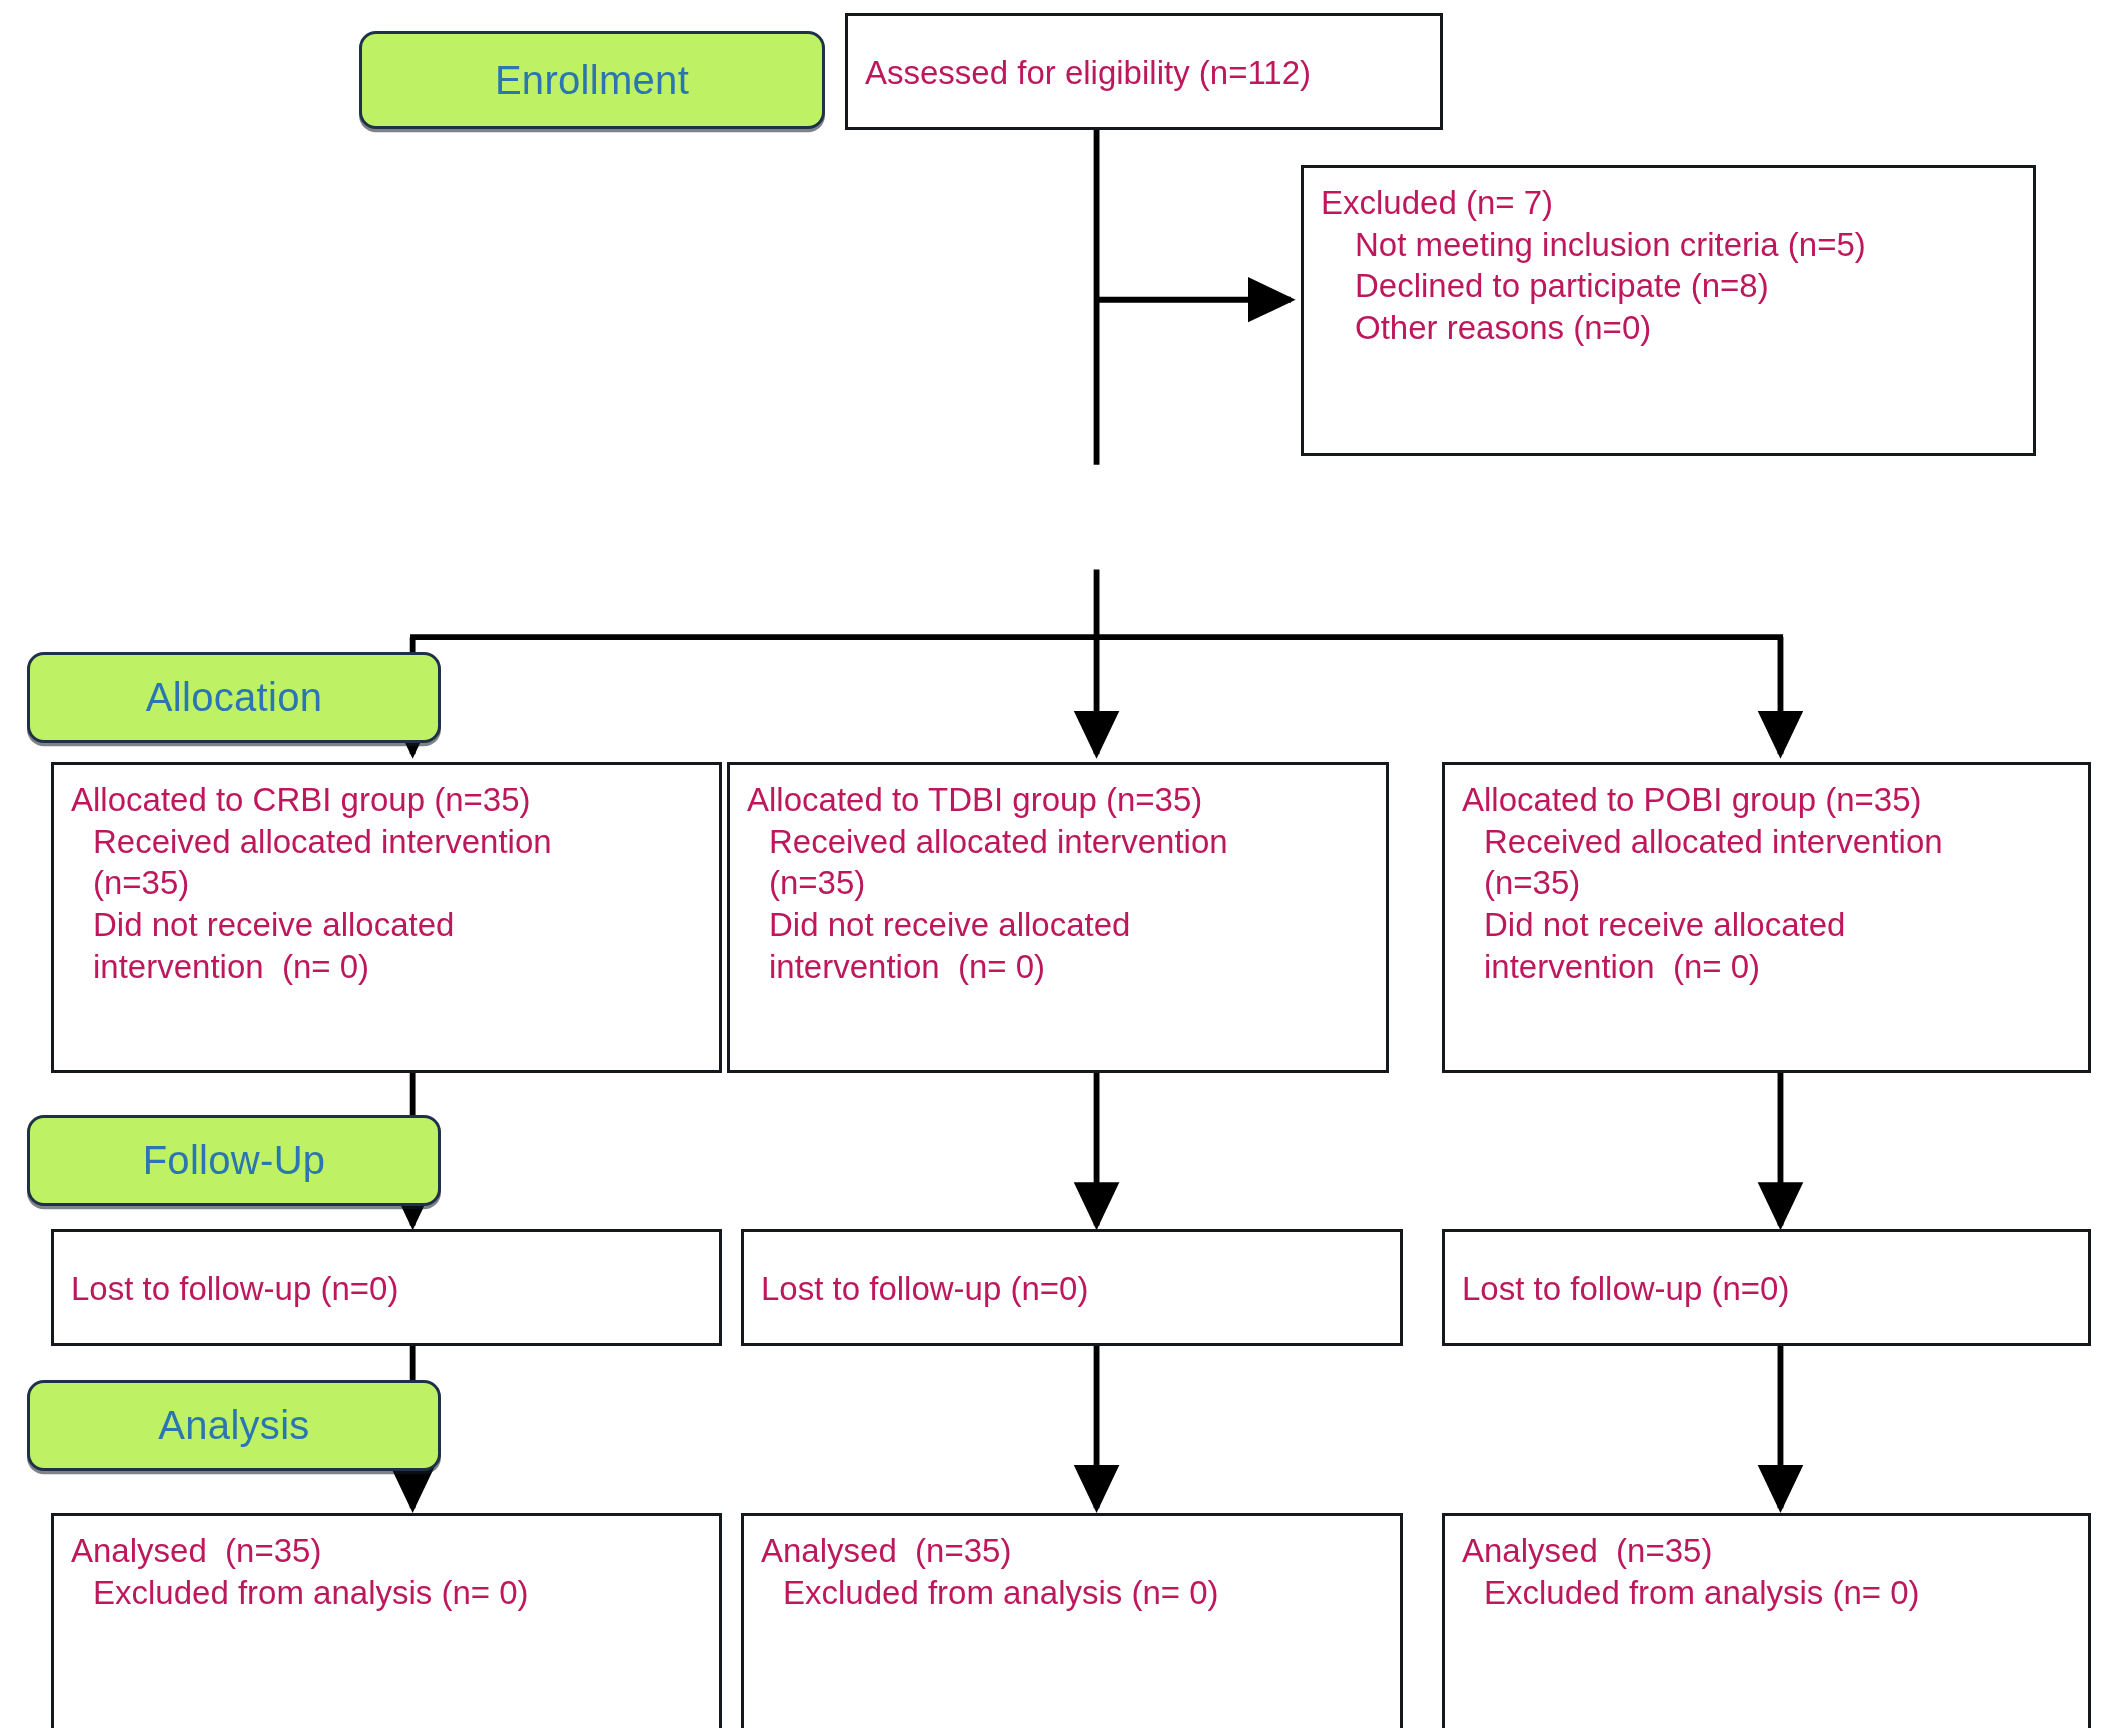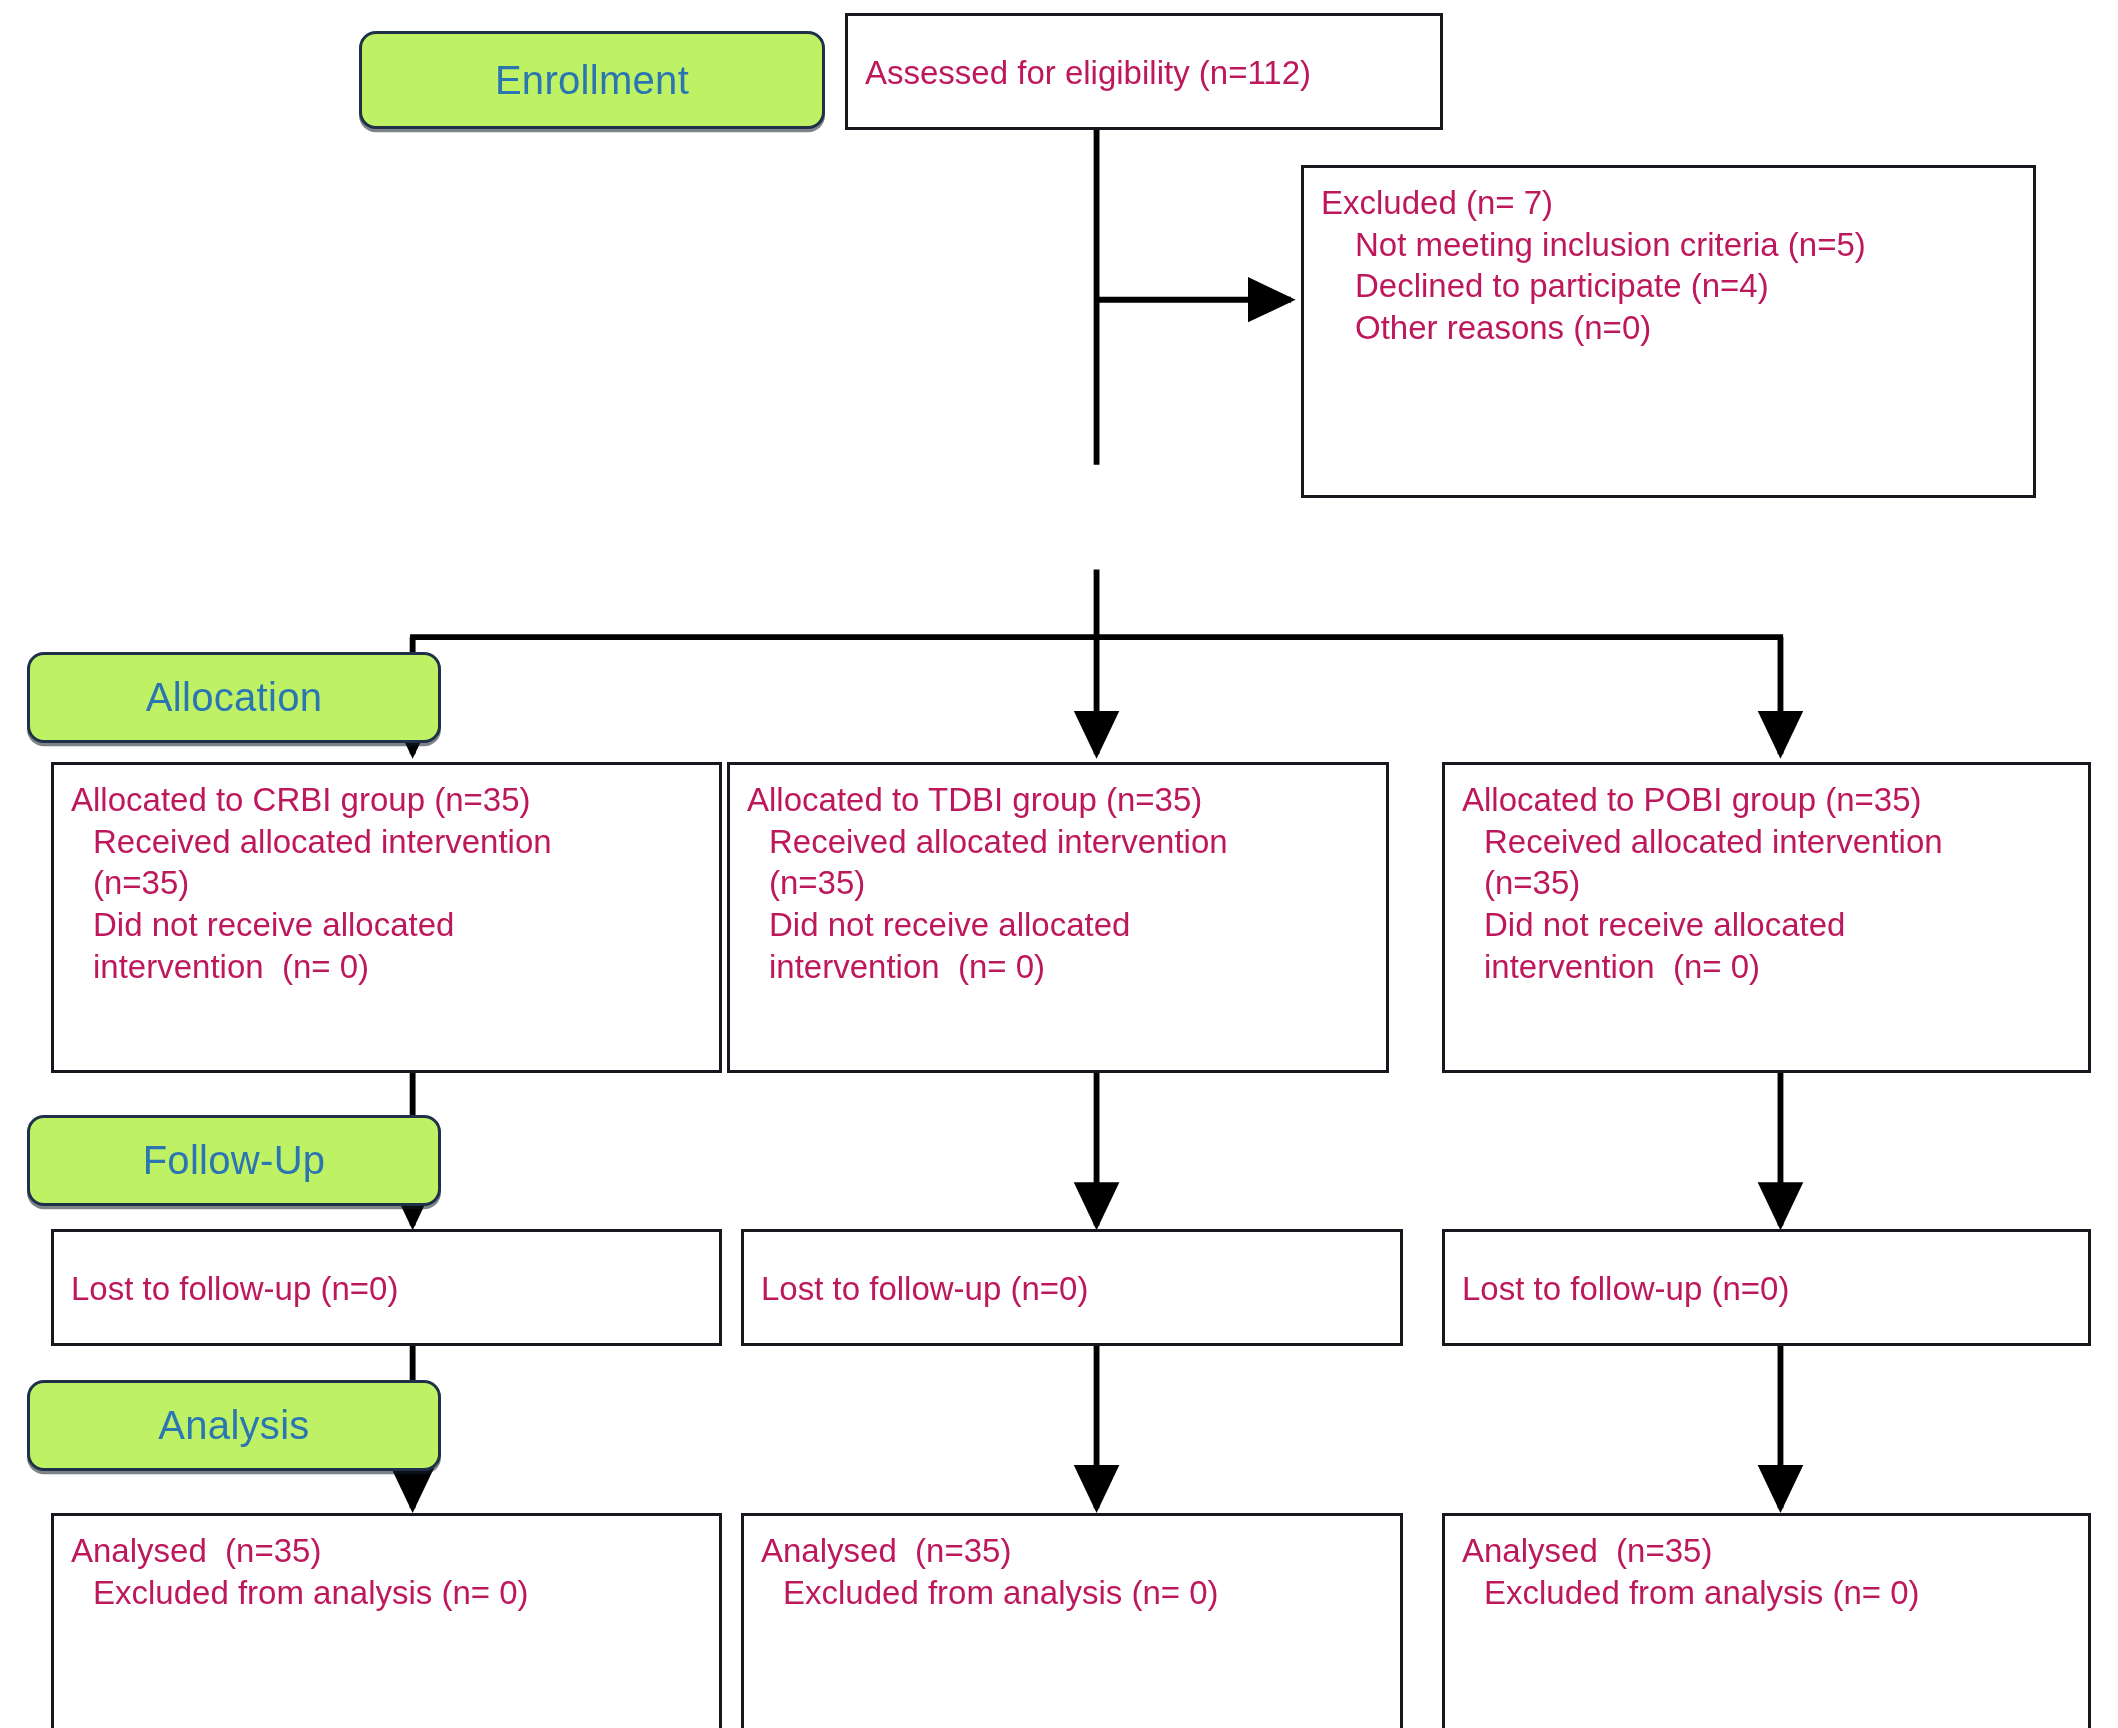--- a/index.html
+++ b/index.html
@@ -102,24 +102,24 @@
   </div>
 
   <div class="stage-label" style="left:27px; top:1380px; width:414px; height:91px;">
     <span>Analysis</span>
   </div>
 
   <div class="node vcenter" style="left:845px; top:13px; width:598px; height:117px;">
     <span class="ln">Assessed for eligibility (n=112)</span>
   </div>
 
-  <div class="node" style="left:1301px; top:165px; width:735px; height:333px;">
+  <div class="node" style="left:1301px; top:165px; width:735px; height:291px;">
     <span class="ln">Excluded (n= 7)</span>
     <span class="ln indent">Not meeting inclusion criteria (n=5)</span>
-    <span class="ln indent">Declined to participate (n=4)</span>
+    <span class="ln indent">Declined to participate (n=8)</span>
     <span class="ln indent">Other reasons (n=0)</span>
   </div>
 
 
   <div class="node" style="left:51px; top:762px; width:671px; height:311px;">
     <span class="ln">Allocated to CRBI group (n=35)</span>
     <span class="ln indent2">Received allocated intervention</span>
     <span class="ln indent2">(n=35)</span>
     <span class="ln indent2">Did not receive allocated</span>
     <span class="ln indent2">intervention  (n= 0)</span>

